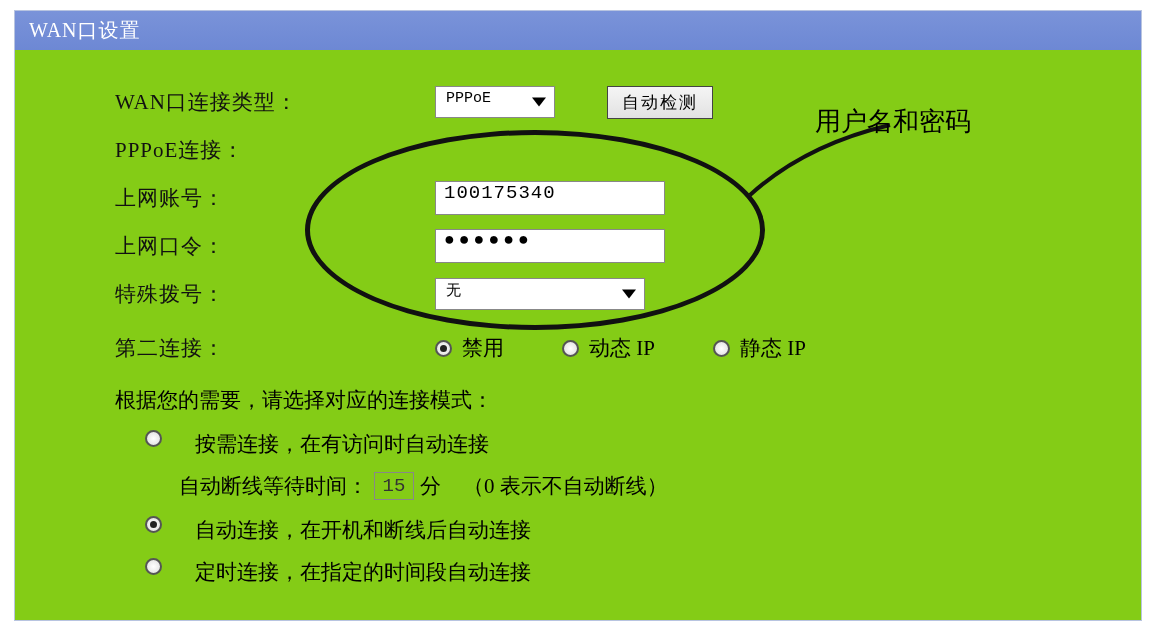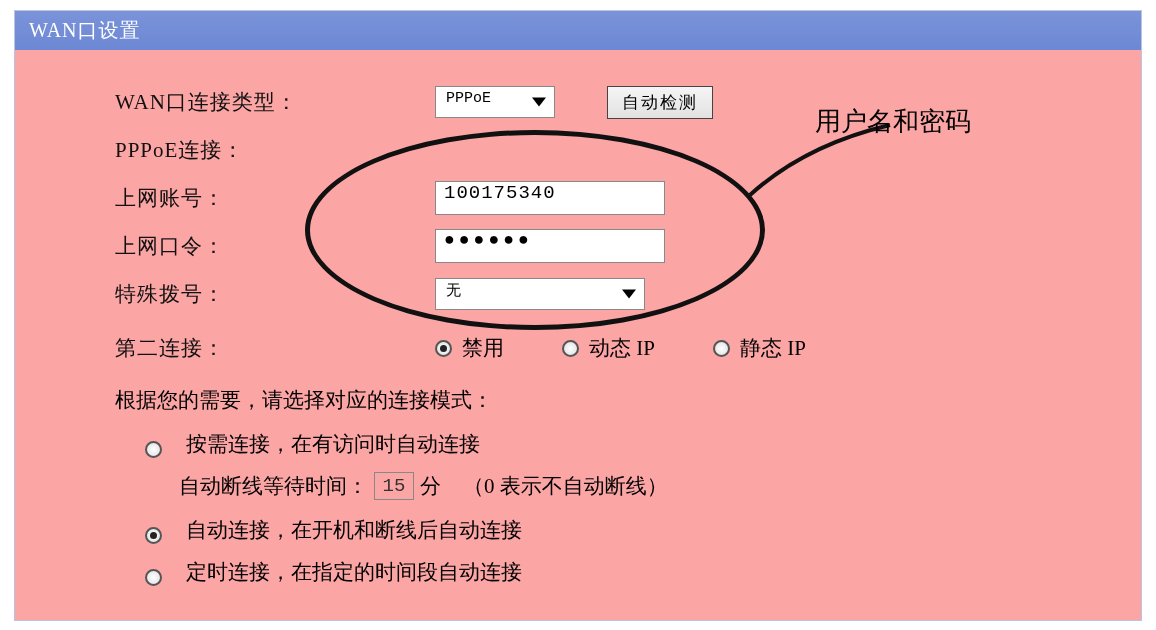--- a/index.html
+++ b/index.html
@@ -7,21 +7,21 @@
       font-family: "SimSun", "宋体", serif;
       background: #fff;
       width: 1156px;
       height: 630px;
       overflow: hidden;
       position: relative;
     }
     .panel {
       margin: 10px 14px;
       border: 1px solid #b8c4e0;
-      background: #fca5a5;
+      background: #84cc16;
     }
     .panel-header {
       background: linear-gradient(#7a93d9, #6d88d4);
       color: #fff;
       font-size: 20px;
       font-family: "SimSun", "宋体", serif;
       padding: 6px 14px;
       letter-spacing: 1px;
     }
     .panel-body {
@@ -126,22 +126,22 @@
     .mode-section {
       padding-left: 100px;
       padding-top: 14px;
       font-size: 21px;
     }
     .mode-section .prompt {
       margin-bottom: 16px;
     }
     .mode-row {
       display: flex;
-      align-items: flex-end;
-      gap: 24px;
+      align-items: flex-start;
+      gap: 33px;
       padding-left: 30px;
       margin-bottom: 14px;
     }
     .indent-sub {
       padding-left: 64px;
       margin-bottom: 16px;
       display: flex;
       align-items: center;
       gap: 6px;
     }

